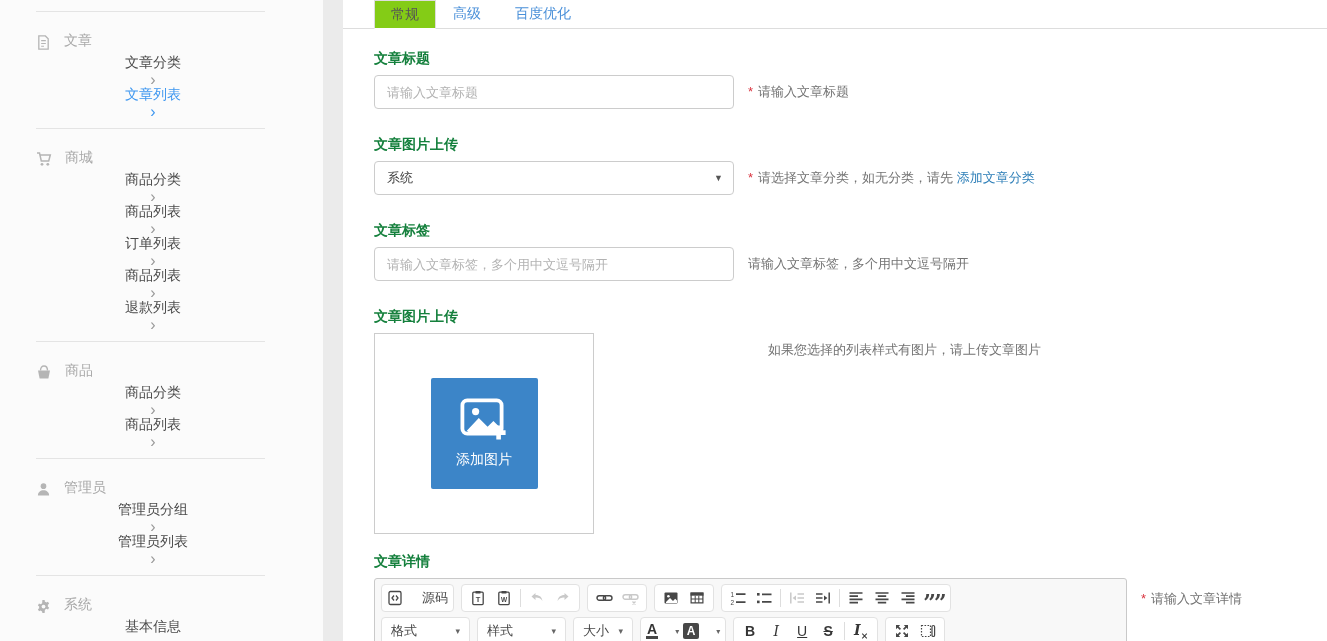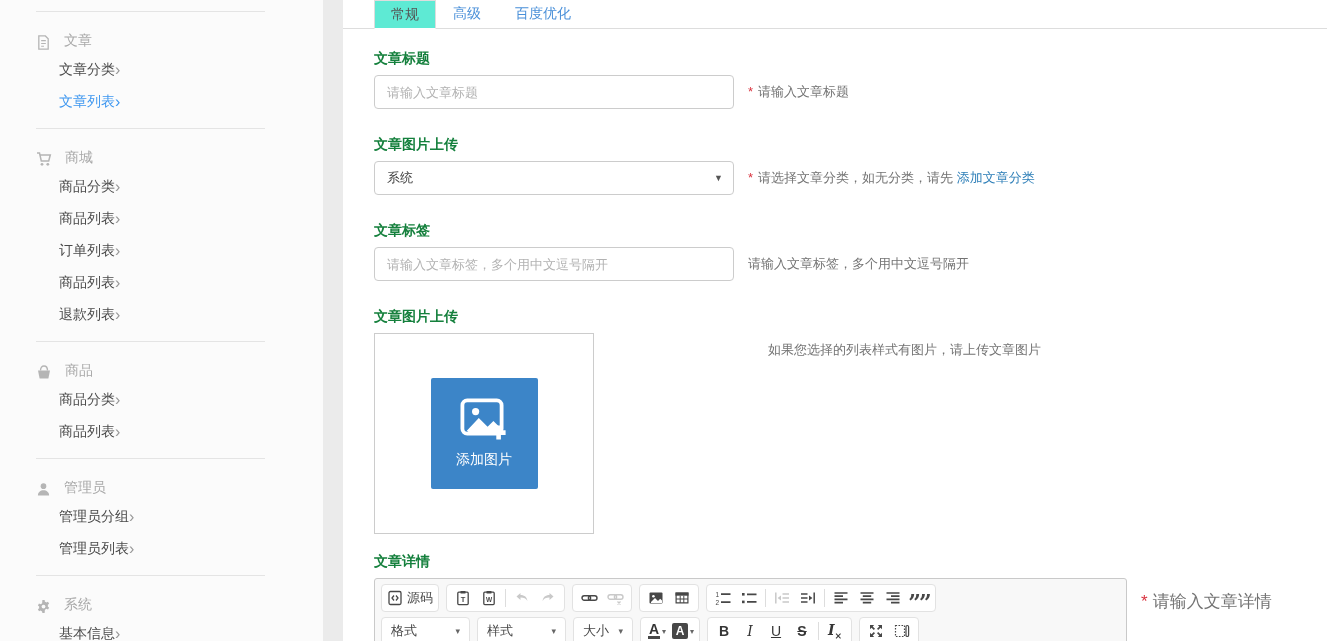--- a/index.html
+++ b/index.html
@@ -9,29 +9,29 @@
 
   
   .sidebar { position:absolute; left:0; top:0; width:323px; height:641px;
     background:#fbfbfb; padding-top:11px; }
   .gutter { position:absolute; left:323px; top:0; width:20px; height:641px; background:#ebebeb; }
   .side-section { margin-left:36px; width:229px; border-top:1px solid #e4e4e4; padding:12px 0 10px; }
   .side-header { display:flex; align-items:flex-end; gap:13px; height:26px;
     color:#a9a9a9; font-size:14px; margin-bottom:4px; }
   .side-header svg { flex:0 0 auto; }
   .side-item { display:flex; align-items:center; 
-    height:32px; padding:0 18px 0 23px; font-size:14px; color:#4a4a4a; cursor:pointer; }
+    height:32px; padding:0 18px 0 23px; font-size:14px; color:#4a4a4a; cursor:pointer;flex-direction:column; }
   .side-item .chev { color:#999; font-size:16px; line-height:1; }
   .side-item.active, .side-item.active .chev { color:#3e97f0; }
 
   
   .main { position:absolute; left:343px; top:0; width:984px; height:641px; background:#fff; }
   .tabbar { height:29px; border-bottom:1px solid #ddd; padding-left:31px; display:flex; }
   .tab { height:29px; line-height:27px; padding:0 17px; font-size:14px; color:#4a90d9; cursor:pointer; }
-  .tab.active { background:#5eead4; border:1px solid #ddd; border-bottom:1px solid #fff;
+  .tab.active { background:#84cc16; border:1px solid #ddd; border-bottom:1px solid #fff;
     color:#555; padding:0 16px; }
 
   .form { padding:21px 0 0 31px; }
   .field-label { font-size:14px; font-weight:bold; color:#15803d; margin-bottom:7px; }
   .field-row { display:flex; align-items:center; margin-bottom:27px; }
   .text-input { width:360px; height:34px; border:1px solid #ccc; border-radius:4px;
     padding:0 12px; font-size:13px; color:#555; background:#fff; outline:none;
     font-family:"Liberation Sans","DejaVu Sans",sans-serif; }
   .text-input::placeholder { color:#b2b2b2; }
   .hint { margin-left:14px; font-size:13px; color:#737373; }
@@ -52,21 +52,21 @@
   .upload-hint { margin-left:174px; margin-top:8px; font-size:13px; color:#737373; }
 
   
   .editor-row { display:flex; align-items:flex-start; }
   .editor { width:753px; border:1px solid #c9c9c9; border-radius:3px; background:#f8f8f8;
     padding:5px 6px 0; }
   .tb-row { display:flex; align-items:center; gap:7px; margin-bottom:5px; }
   .tb-group { display:inline-flex; align-items:center; background:#fff;
     border:1px solid #e2e2e2; border-radius:4px; padding:1px 3px; height:28px; }
   .tb-btn { min-width:26px; height:24px; display:flex; align-items:center; justify-content:center;
-    cursor:pointer; border-radius:3px; padding:0 2px; }
+    cursor:pointer; border-radius:3px; padding:0 2px;gap:15px; }
   .tb-btn.disabled { cursor:default; }
   .tb-sep { width:1px; height:18px; background:#ddd; margin:0 3px; }
   .src-label { font-size:13px; color:#474747; margin-left:4px; }
   .tb-select { display:inline-flex; align-items:center; justify-content:space-between; background:#fff;
     border:1px solid #e2e2e2; border-radius:4px; height:28px; padding:0 9px; font-size:13px;
     color:#474747; cursor:pointer; }
   .tb-select .dd-caret { font-size:9px; color:#666; margin-left:8px; }
   .w-format { width:89px; } .w-style { width:89px; } .w-size { width:60px; }
   .glyph { font-size:14px; color:#353535; }
   .glyph-b { font-weight:bold; }
@@ -75,21 +75,21 @@
   .glyph-s { text-decoration:line-through; font-weight:bold; }
   .glyph-rf { font-style:italic; font-family:"DejaVu Serif",serif; font-weight:bold; }
   .glyph-rf sub { font-size:9px; font-style:normal; }
   .quote-glyph { font-family:"DejaVu Serif",serif; font-weight:bold; font-size:22px;
     line-height:10px; color:#474747; letter-spacing:-2px; padding-top:8px; }
   .color-a { font-weight:bold; font-size:14px; color:#353535; border-bottom:3px solid #474747;
     line-height:13px; padding:0 1px; }
   .bg-a { font-weight:bold; font-size:12px; color:#fff; background:#474747; border-radius:2px;
     width:16px; height:16px; display:flex; align-items:center; justify-content:center; }
   .mini-caret { font-size:8px; color:#666; margin-left:2px; }
-  .editor-hint { margin-left:14px; margin-top:12px; font-size:17px; color:#737373; }
+  .editor-hint { margin-left:14px; margin-top:12px; font-size:13px; color:#737373; }
   svg { display:block; }
 </style>
 </head>
 <body>
 
 <div class="stage">
 
   <aside class="sidebar">
 
     <div class="side-section">

